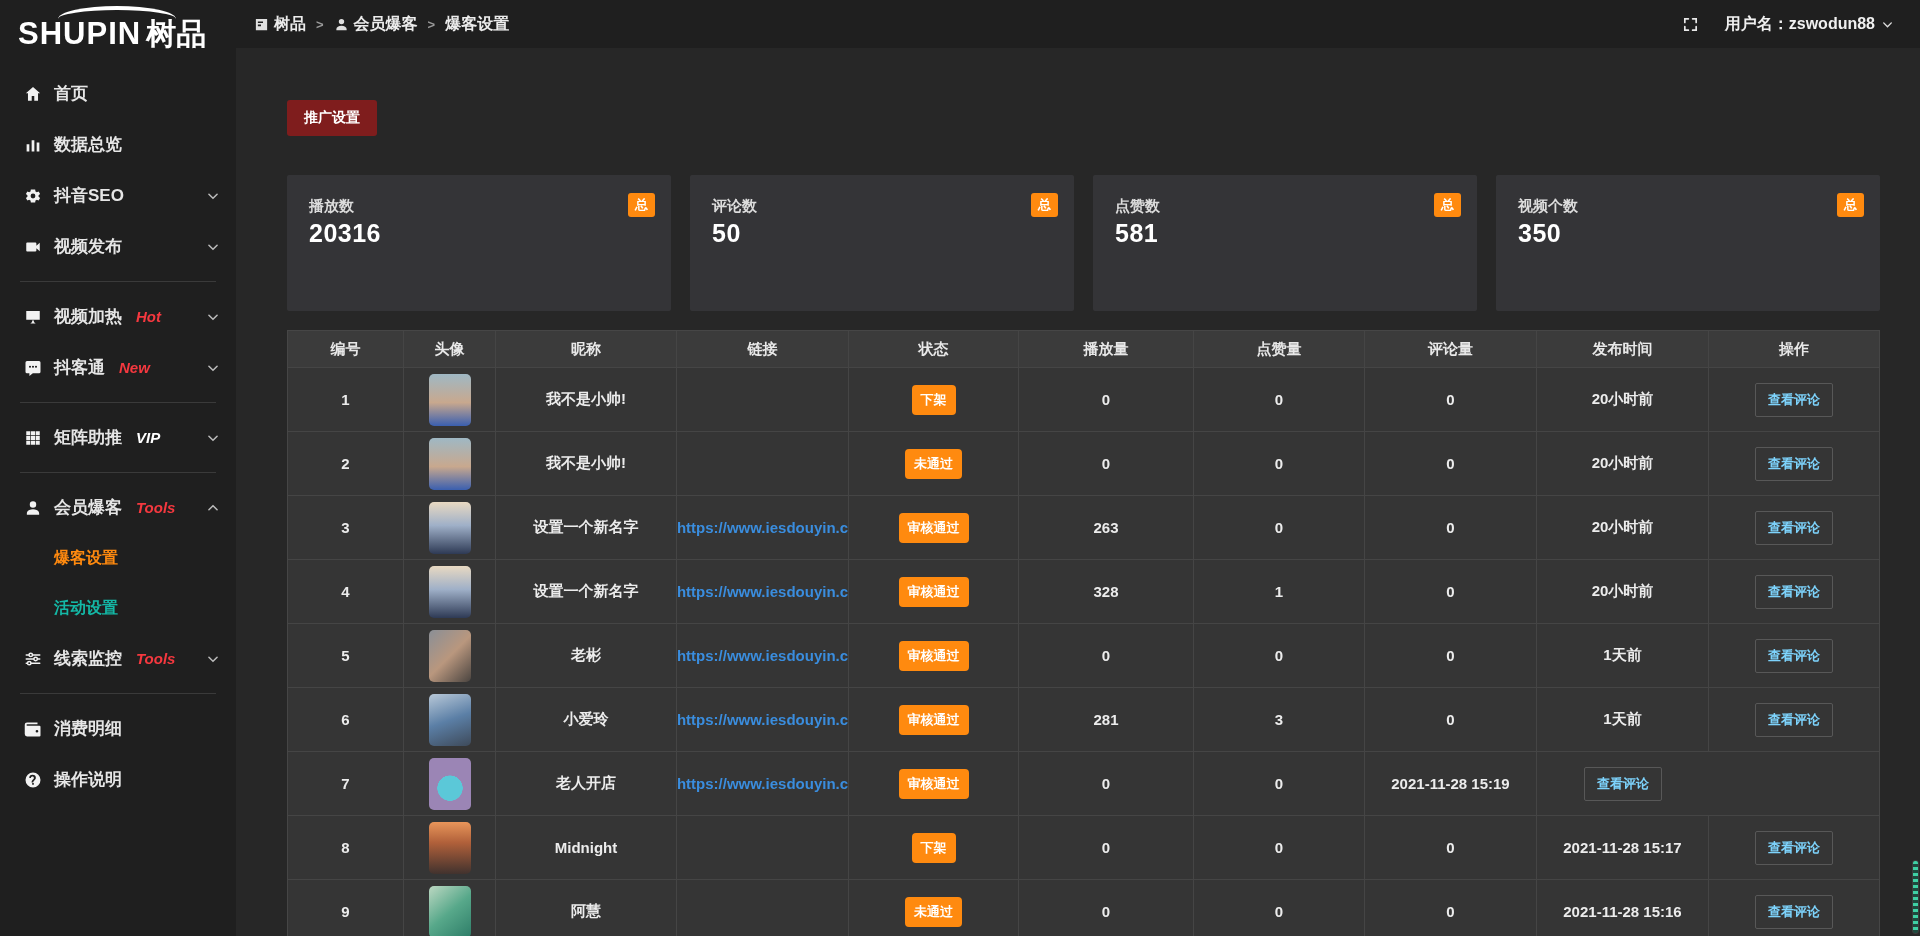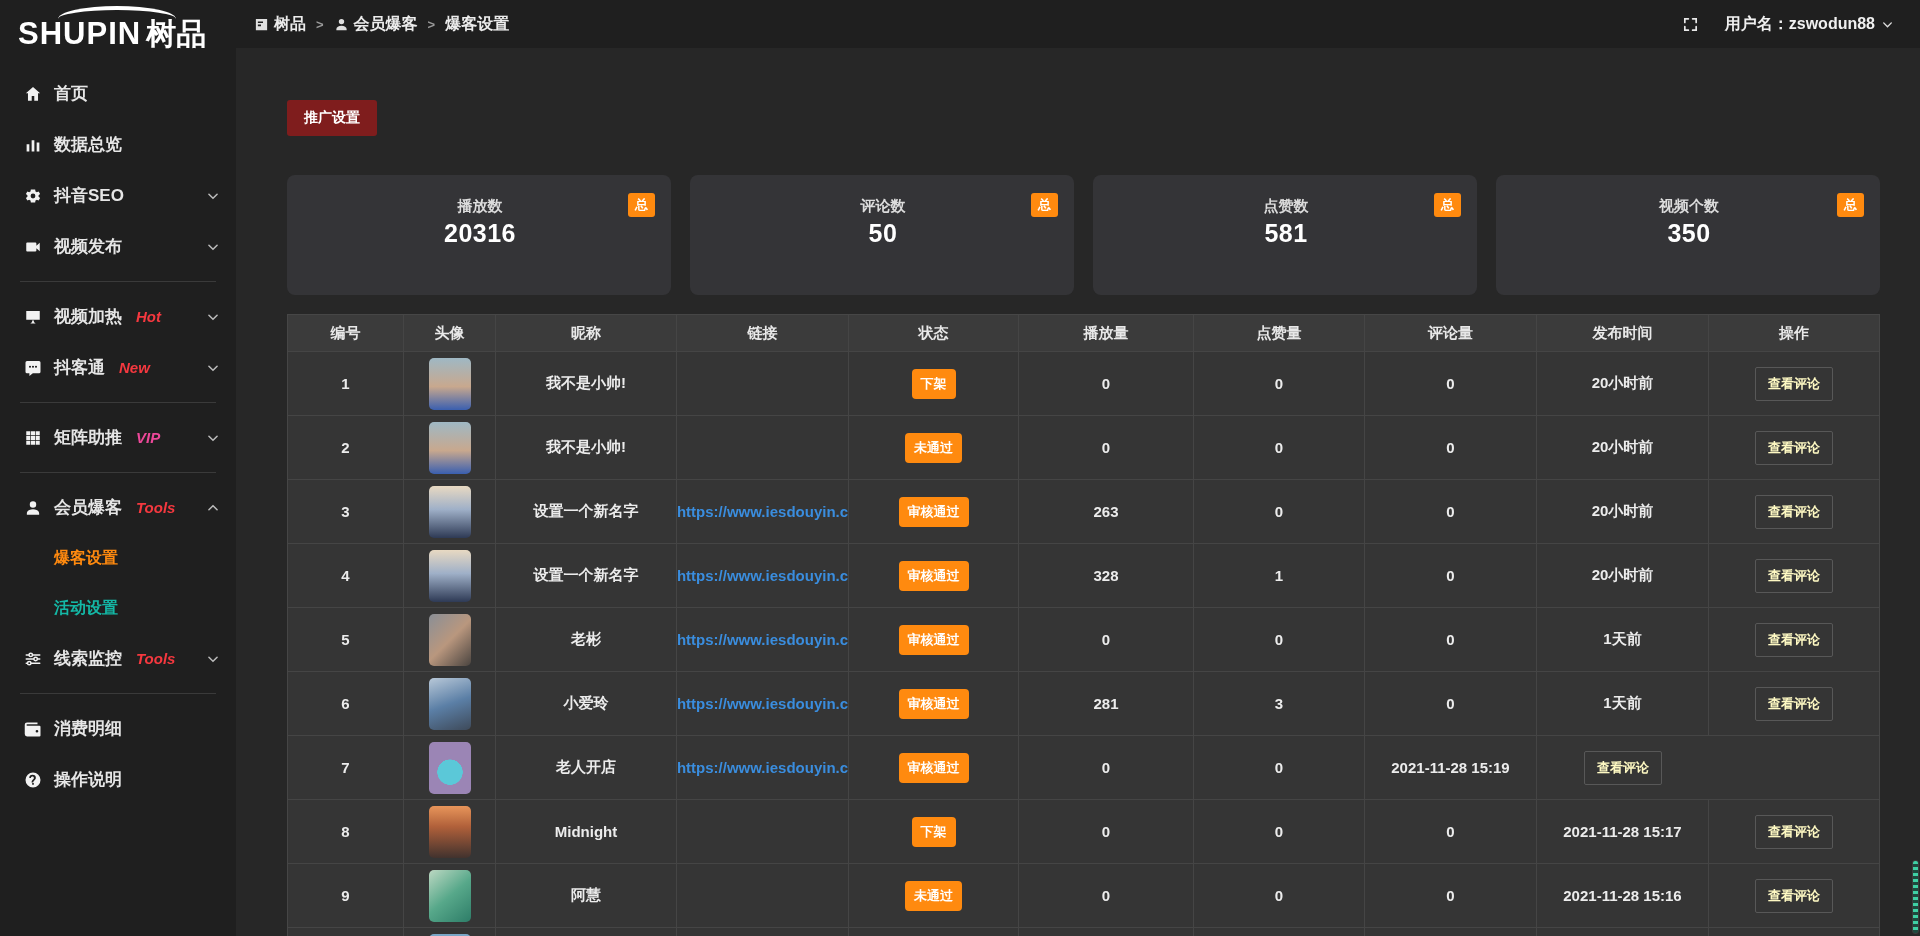--- a/index.html
+++ b/index.html
@@ -14,21 +14,21 @@
     border-top:4px solid #fff; border-radius:50% 50% 0 0; }
   .logo-en { font-size:31px; font-weight:800; color:#fff; letter-spacing:1px; }
   .logo-cn { font-size:30px; font-weight:800; color:#fff; margin-left:5px; }
   .menu { padding-top:6px; }
   .menu-item { display:flex; align-items:center; height:51px; padding:0 16px 0 24px;
     color:#e6e6e6; cursor:pointer; position:relative; }
   .mi-icon { width:18px; height:18px; color:#f2f2f2; flex:0 0 18px; }
   .mi-label { font-size:17px; font-weight:700; margin-left:12px; white-space:nowrap; }
   .mi-badge { font-size:15px; font-weight:800; font-style:italic; margin-left:14px; }
   .mi-badge.red { color:#f5383f; }
-  .mi-badge.vip { color:#ec4899; }
+  .mi-badge.vip { color:#ffffff; }
   .mi-chevron { width:14px; height:14px; color:#bbb; margin-left:auto; }
   .mi-chevron.up svg { transform:rotate(180deg); }
   .submenu-item { display:flex; align-items:center; height:50px; padding-left:54px;
     color:#14b8a6; font-size:16px; font-weight:700; cursor:pointer; }
   .submenu-item.active { color:#ff8a0f; }
   .menu-divider { height:1px; background:#3a3a3a; margin:9px 20px; }
 
   
   .topbar { position:fixed; left:236px; top:0; width:1684px; height:48px; background:#1f1f1f;
     display:flex; align-items:center; padding:0 26px 0 18px; z-index:4; }
@@ -43,22 +43,22 @@
     font-weight:700; cursor:pointer; }
   .user-chevron { width:13px; height:13px; color:#ddd; }
 
   
   .main { position:absolute; left:236px; top:48px; width:1684px; padding:52px 40px 0 51px; }
   .promo-btn { display:inline-block; background:#7f1d1d; color:#fff; font-size:14px; font-weight:700;
     border:none; border-radius:3px; padding:9px 17px; cursor:pointer;
     font-family:"Liberation Sans","DejaVu Sans",sans-serif; }
 
   .stats-row { display:flex; gap:19px; margin-top:39px; }
-  .stat-card { flex:1; background:#343437; border-radius:8px; height:120px; position:relative;
-    padding:22px 20px 0 22px;text-align:center; }
+  .stat-card { flex:1; background:#343437; border-radius:2px; height:136px; position:relative;
+    padding:22px 20px 0 22px; }
   .stat-label { color:#dcdcdc; font-size:15px; font-weight:700; }
   .stat-value { color:#fff; font-size:25px; font-weight:600; margin-top:3px; letter-spacing:0.5px; }
   .stat-badge { position:absolute; right:16px; top:18px; background:#ff8a0f; color:#fff;
     font-size:13px; font-weight:700; padding:3px 7px; border-radius:3px; }
 
   .table { margin-top:19px; background:#353535; border:1px solid #464646; }
   .trow { display:grid; grid-template-columns:116px 92px 181px 172px 170px 175px 171px 172px 172px auto; }
   .thead { background:#3b3b3b; }
   .thead .cell { height:36px; color:#e8e8e8; font-size:15px; font-weight:700; }
   .cell { display:flex; align-items:center; justify-content:center; border-right:1px solid #454545;
@@ -72,21 +72,21 @@
   .a3 { background:linear-gradient(135deg,#8a8f96 0%,#b9977e 50%,#4a4440 100%); }
   .a4 { background:linear-gradient(160deg,#b8c8d8 0%,#5b7fa6 50%,#3e4a5a 100%); }
   .a5 { background:radial-gradient(circle at 50% 58%,#5bc8d8 0 34%,#9b85b5 35%); }
   .a6 { background:linear-gradient(180deg,#e8955a 0%,#b0603a 40%,#41322e 100%); }
   .a7 { background:linear-gradient(140deg,#bcd8c2 0%,#57a88a 50%,#2e7d68 100%); }
   .a8 { background:linear-gradient(180deg,#7aa7c7,#5a87a7); }
   .nickname { font-weight:700; }
   .link { color:#3a8dde; cursor:pointer; font-weight:600; }
   .status-badge { background:#ff8a0f; color:#fff; font-size:13px; font-weight:700;
     padding:6px 9px; border-radius:4px; }
-  .action-btn { background:transparent; border:1px solid #585858; color:#fef9c3; font-size:13px;
+  .action-btn { background:transparent; border:1px solid #585858; color:#7dd3fc; font-size:13px;
     font-weight:600; padding:7px 12px; border-radius:2px; cursor:pointer;
     font-family:"Liberation Sans","DejaVu Sans",sans-serif; }
 
   .scroll-thumb { position:fixed; right:1px; top:860px; width:7px; height:74px; border-radius:3px;
     border:1px solid #3c3c3c; cursor:pointer;
     background:repeating-linear-gradient(180deg,#3fd0a4 0 3px,#1d4a3e 3px 6px); }
 </style>
 </head>
 <body>
 

